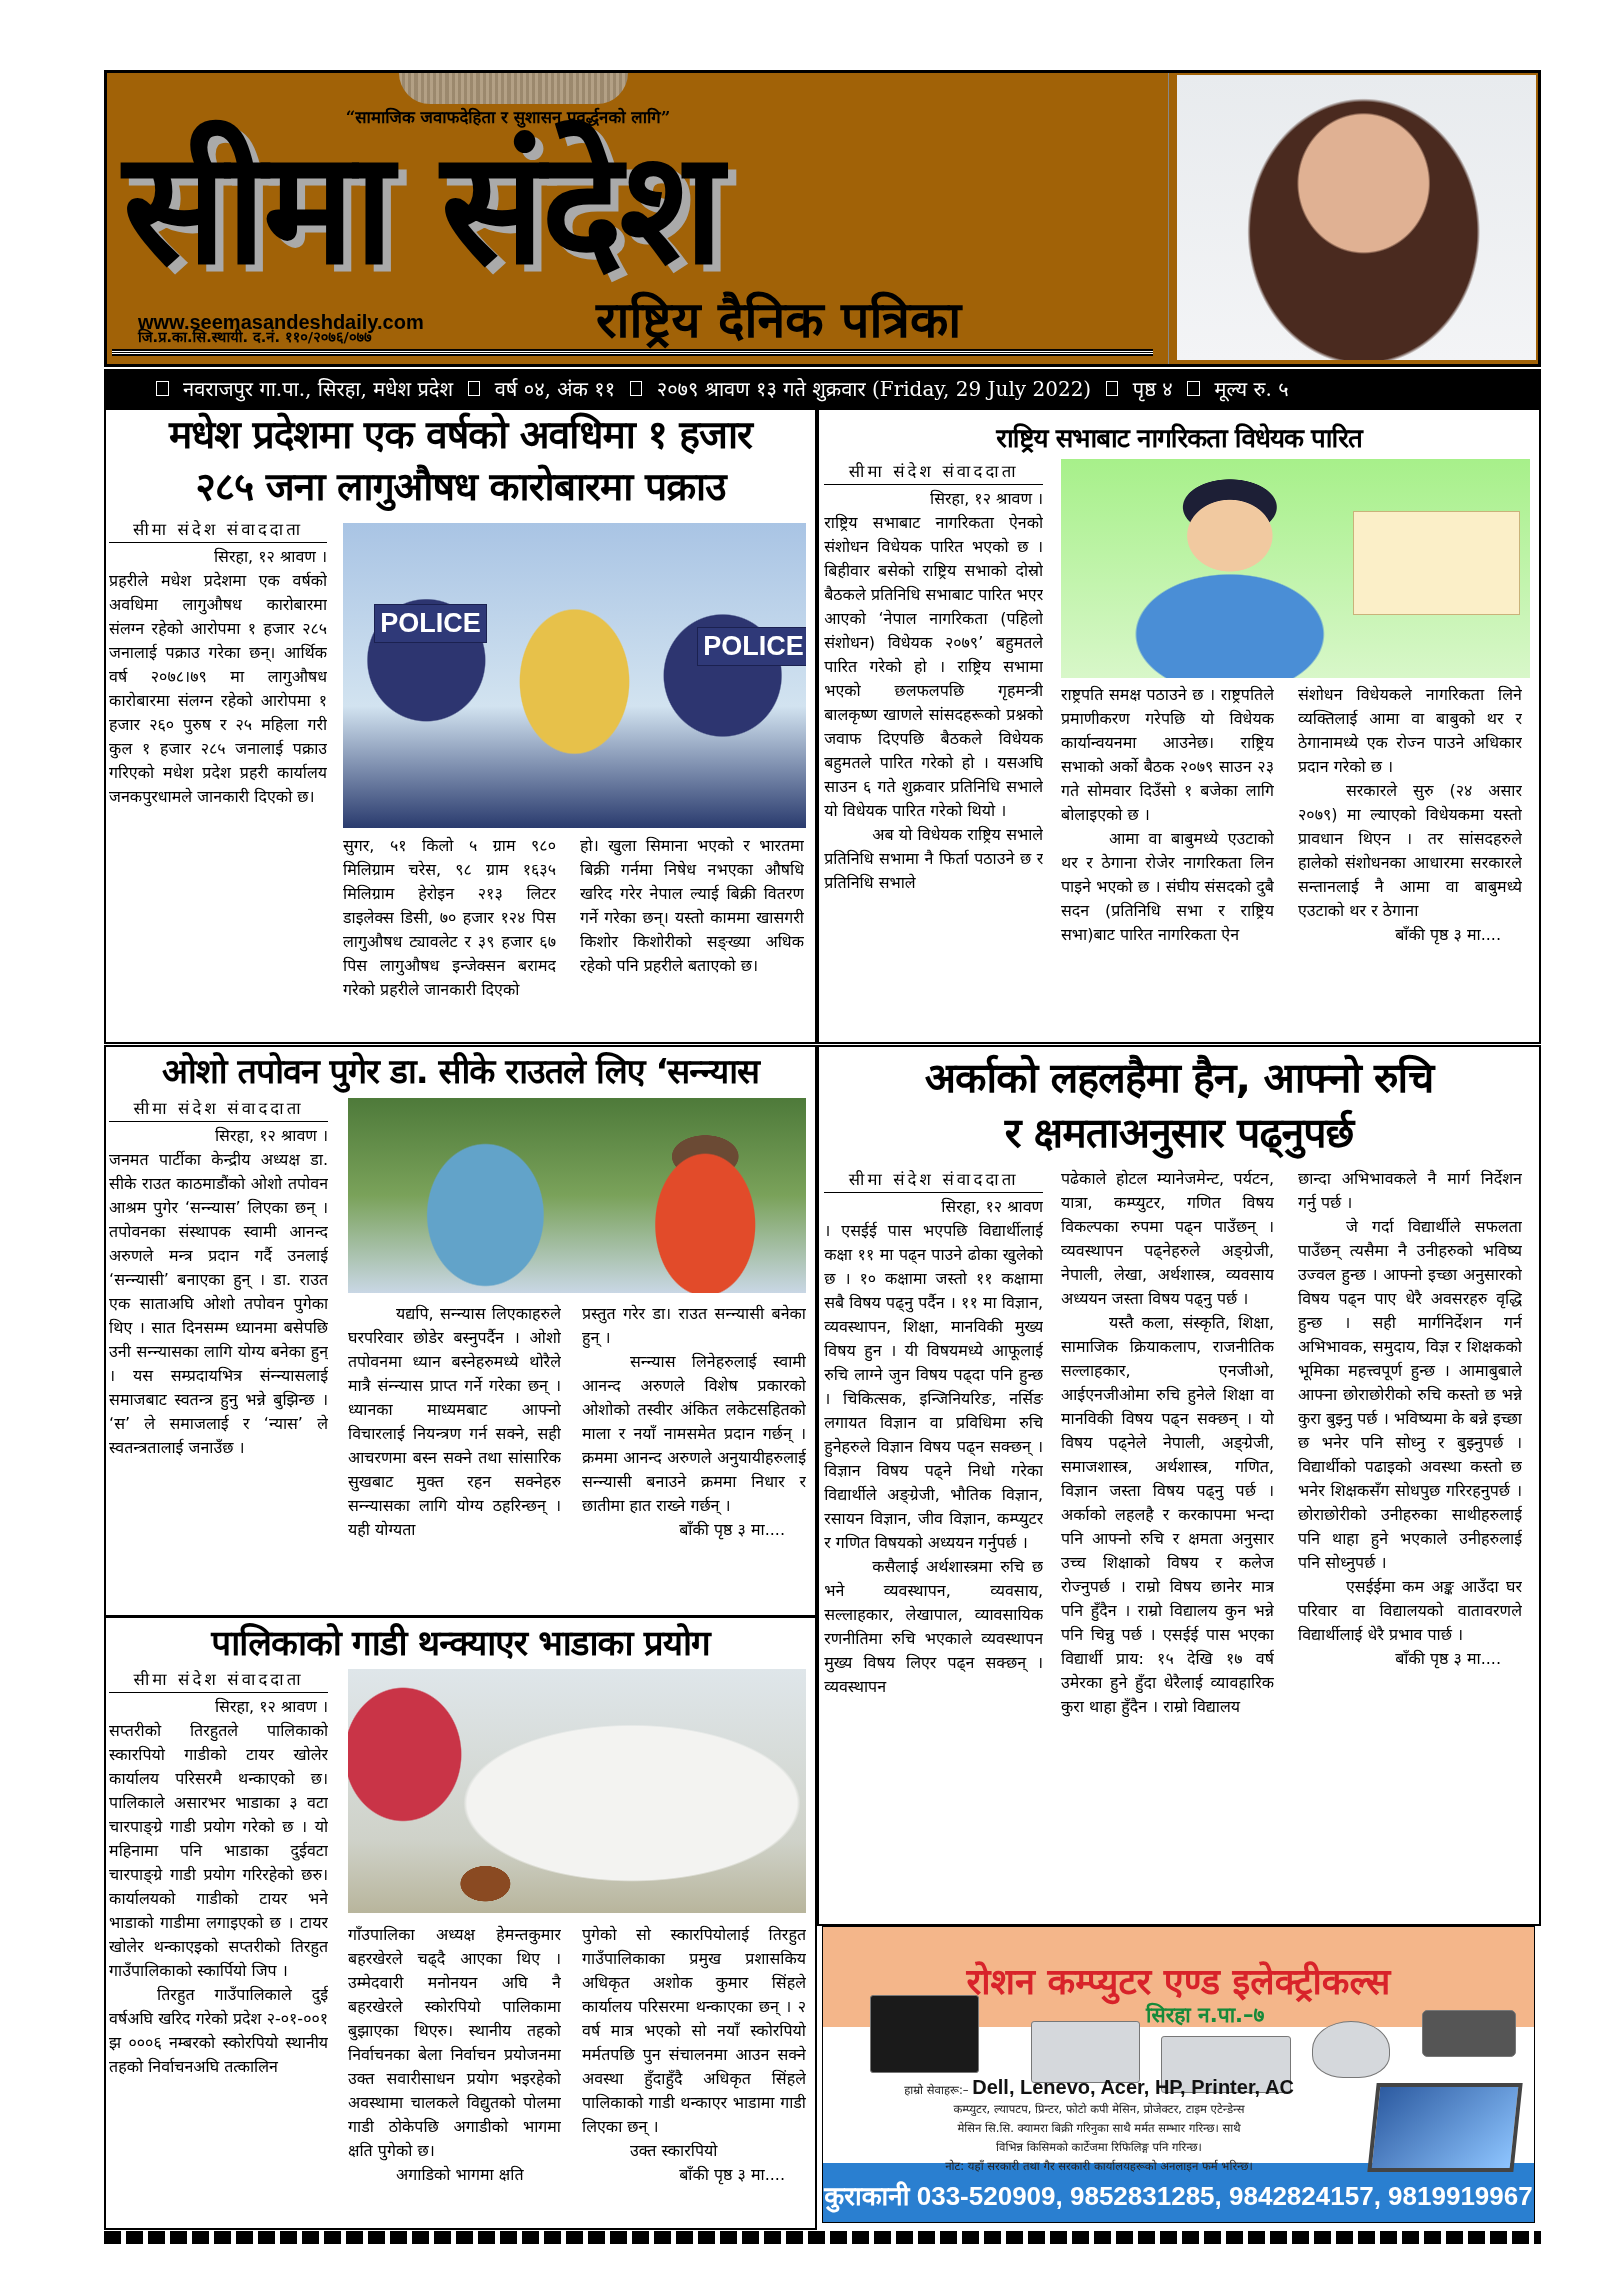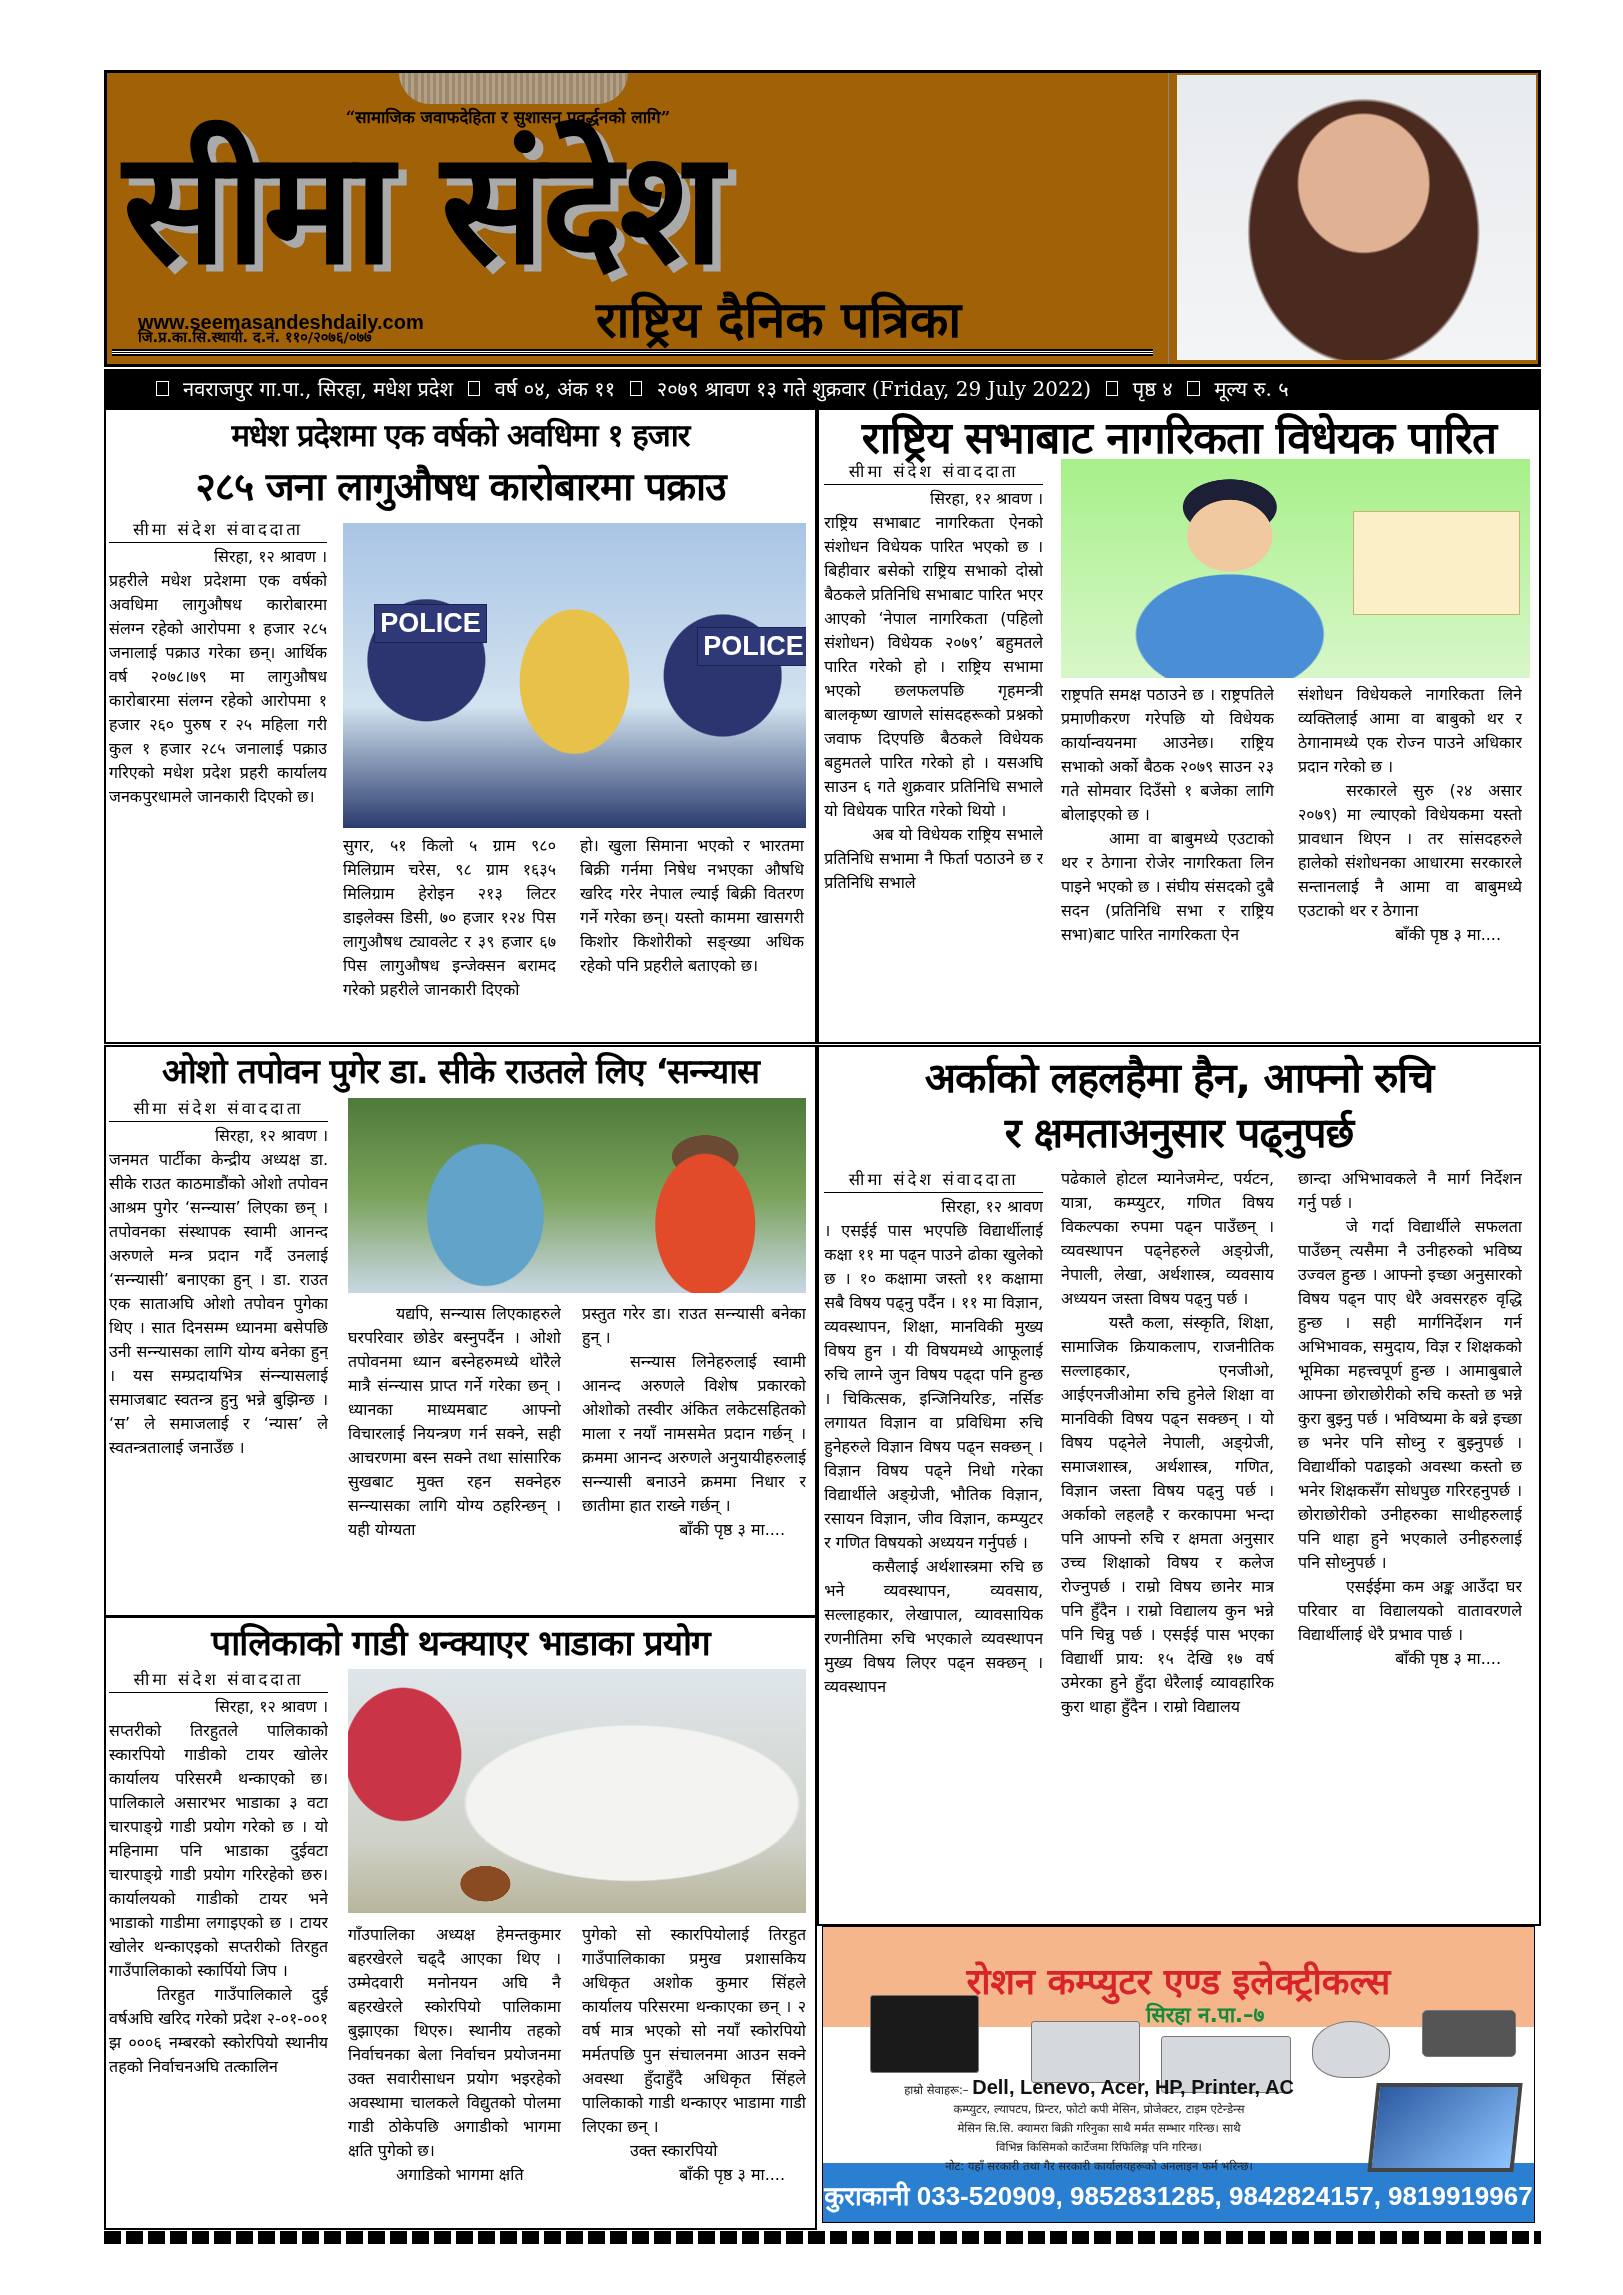--- a/index.html
+++ b/index.html
@@ -96,41 +96,41 @@
     <span>वर्ष ०४, अंक ११</span>
     <span class="sq"></span>
     <span>२०७९ श्रावण १३ गते शुक्रवार (Friday, 29 July 2022)</span>
     <span class="sq"></span>
     <span>पृष्ठ ४</span>
     <span class="sq"></span>
     <span>मूल्य रु. ५</span>
   </div>
 
   <div class="art" style="left:0; top:338px; width:713px; height:636px;">
-    <div class="headline" style="top:0; font-size:31px; line-height:50px;">मधेश प्रदेशमा एक वर्षको अवधिमा १ हजार</div>
+    <div class="headline" style="top:0; font-size:39px; line-height:50px;">मधेश प्रदेशमा एक वर्षको अवधिमा १ हजार</div>
     <div class="headline" style="top:52px; font-size:39px; line-height:50px;">२८५ जना लागुऔषध कारोबारमा पक्राउ</div>
     <div class="col" style="left:3.1px; top:107px; width:218px; height:526px;">
       <span class="byline">सीमा संदेश संवाददाता</span>
       <span class="dateline">सिरहा, १२ श्रावण ।</span>
       <p class="first">प्रहरीले मधेश प्रदेशमा एक वर्षको अवधिमा लागुऔषध कारोबारमा संलग्न रहेको आरोपमा १ हजार २८५ जनालाई पक्राउ गरेका छन्। आर्थिक वर्ष २०७८।७९ मा लागुऔषध कारोबारमा संलग्न रहेको आरोपमा १ हजार २६० पुरुष र २५ महिला गरी कुल १ हजार २८५ जनालाई पक्राउ गरिएको मधेश प्रदेश प्रहरी कार्यालय जनकपुरधामले जानकारी दिएको छ।</p>
     </div>
     <div class="img img-police" style="left:237px; top:113px; width:463px; height:305px;">
       <span class="police-tag" style="left:31px; top:81px;">POLICE</span>
       <span class="police-tag" style="left:354px; top:104px;">POLICE</span>
     </div>
     <div class="col" style="left:237px; top:424px; width:213px; height:208px;">
       <p class="first">सुगर, ५१ किलो ५ ग्राम ९८० मिलिग्राम चरेस, ९८ ग्राम १६३५ मिलिग्राम हेरोइन २१३ लिटर डाइलेक्स डिसी, ७० हजार १२४ पिस लागुऔषध ट्यावलेट र ३९ हजार ६७ पिस लागुऔषध इन्जेक्सन बरामद गरेको प्रहरीले जानकारी दिएको</p>
     </div>
     <div class="col" style="left:474px; top:424px; width:224px; height:208px;">
       <p class="first">हो। खुला सिमाना भएको र भारतमा बिक्री गर्नमा निषेध नभएका औषधि खरिद गरेर नेपाल ल्याई बिक्री वितरण गर्ने गरेका छन्। यस्तो काममा खासगरी किशोर किशोरीको सङ्ख्या अधिक रहेको पनि प्रहरीले बताएको छ।</p>
     </div>
   </div>
 
   <div class="art" style="left:713px; top:338px; width:724px; height:636px;">
-    <div class="headline" style="top:2.6px; font-size:44px; line-height:50px;text-align:center;">राष्ट्रिय सभाबाट नागरिकता विधेयक पारित</div>
+    <div class="headline" style="top:2.6px; font-size:26px; line-height:50px;text-align:center;">राष्ट्रिय सभाबाट नागरिकता विधेयक पारित</div>
     <div class="col" style="left:5.2px; top:49px; width:219px; height:583px;">
       <span class="byline">सीमा संदेश संवाददाता</span>
       <span class="dateline">सिरहा, १२ श्रावण ।</span>
       <p class="first">राष्ट्रिय सभाबाट नागरिकता ऐनको संशोधन विधेयक पारित भएको छ । बिहीवार बसेको राष्ट्रिय सभाको दोस्रो बैठकले प्रतिनिधि सभाबाट पारित भएर आएको ‘नेपाल नागरिकता (पहिलो संशोधन) विधेयक २०७९’ बहुमतले पारित गरेको हो । राष्ट्रिय सभामा भएको छलफलपछि गृहमन्त्री बालकृष्ण खाणले सांसदहरूको प्रश्नको जवाफ दिएपछि बैठकले विधेयक बहुमतले पारित गरेको हो । यसअघि साउन ६ गते शुक्रवार प्रतिनिधि सभाले यो विधेयक पारित गरेको थियो ।</p>
       <p>अब यो विधेयक राष्ट्रिय सभाले प्रतिनिधि सभामा नै फिर्ता पठाउने छ र प्रतिनिधि सभाले</p>
     </div>
     <div class="img img-citizen" style="left:242px; top:49px; width:469px; height:219px;">
       <div class="id-card"></div>
     </div>
     <div class="col" style="left:242px; top:273px; width:213px; height:359px;">

